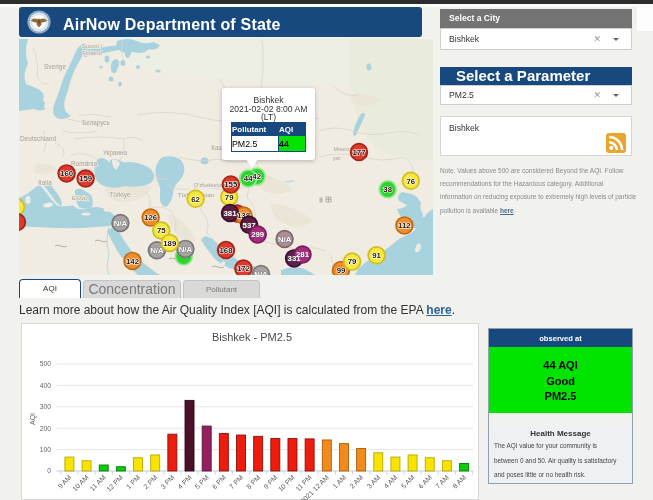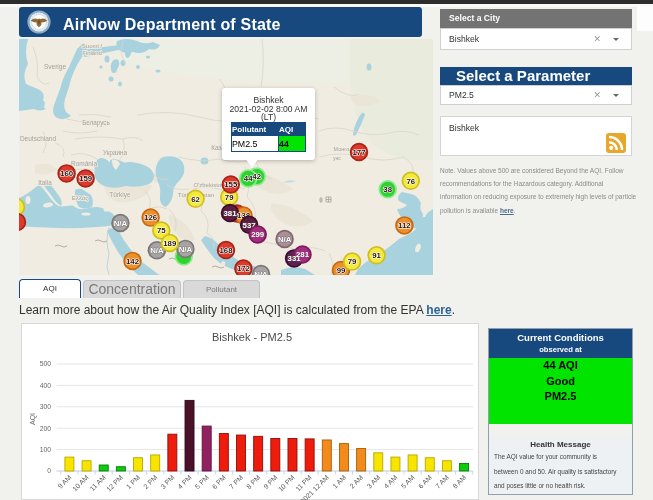--- a/index.html
+++ b/index.html
@@ -321,22 +321,21 @@
       <rect width="20" height="20" rx="3" fill="#e8a62b"></rect>
 <circle cx="5.2" cy="14.8" r="2.1" fill="#fff"></circle>
 <path d="M3,9.2 A7.8,7.8 0 0 1 10.8,17" stroke="#fff" stroke-width="2.6" fill="none"></path>
 <path d="M3,4 A13,13 0 0 1 16,17" stroke="#fff" stroke-width="2.6" fill="none"></path>
 </svg></div>
 
 <div class="abs" style="left:440px;top:164px;width:200px;font-size:6.5px;line-height:13.2px;color:#8a8a8a;white-space:nowrap;">Note. Values above 500 are considered Beyond the AQI. Follow<br>recommendations for the Hazardous category. Additional<br>information on reducing exposure to extremely high levels of particle<br>pollution is available <a style="color:#4a6b8a;font-weight:bold;text-decoration:underline;">here</a>.</div>
 
 <div class="abs" style="left:488px;top:328px;width:145px;border:1px solid #90a0ae;">
  <div style="background:#17497e;color:#fff;text-align:center;padding:3px 0 4px;">
-  <div style="font-size:9.5px;font-weight:bold;">Current Conditions</div>
   <div style="font-size:7.6px;font-weight:bold;margin-top:2px;">observed at</div>
  </div>
- <div style="background:#00e400;text-align:center;height:66px;">
+ <div style="background:#00e400;text-align:center;height:66px;padding-top:11px;">
   <div style="font-size:11px;font-weight:bold;line-height:15.5px;">44 AQI<br>Good<br>PM2.5</div>
  </div>
  <div style="background:#eef1f3;height:57px;padding:3px 5px 0;margin-top:13px;">
   <div style="font-size:8px;font-weight:bold;color:#333;text-align:center;">Health Message</div>
   <div style="font-size:6.4px;color:#444;line-height:14.6px;margin-top:1px;white-space:nowrap;">The AQI value for your community is<br>between 0 and 50. Air quality is satisfactory<br>and poses little or no health risk.</div>
  </div>
 </div>
 </body></html>

